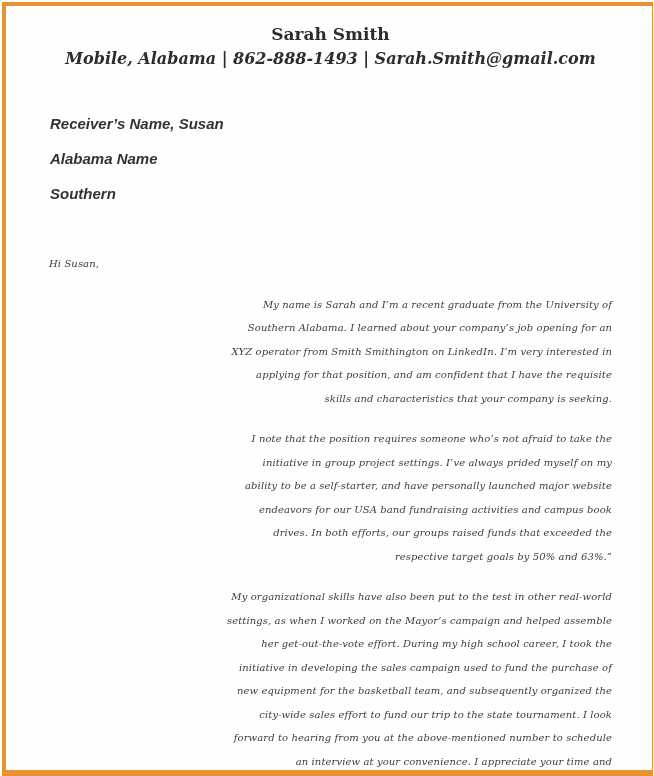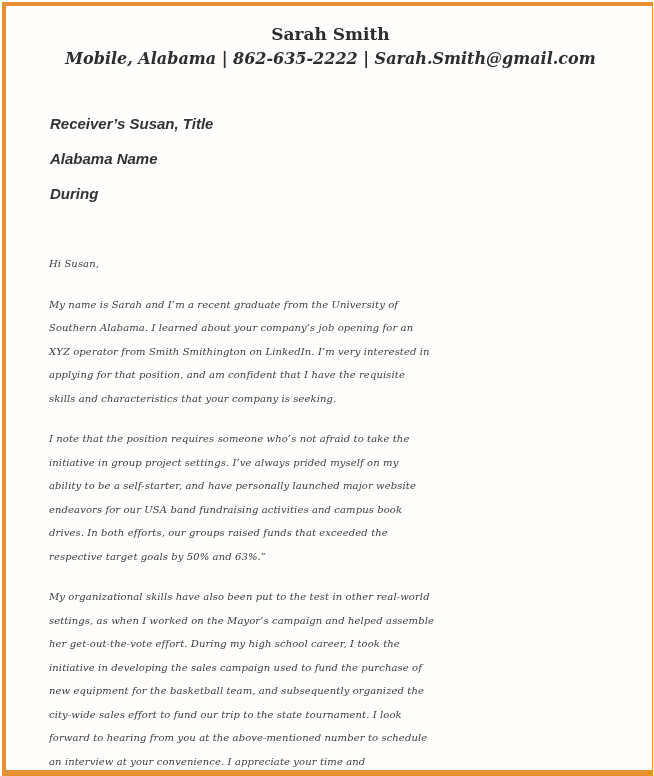--- a/index.html
+++ b/index.html
@@ -54,39 +54,40 @@
     line-height: 23.5px;
     color: #3c3c3c;
     letter-spacing: 0.1px;
   }
   .salutation {
     margin-top: 32px;
   }
   .paragraph {
     margin-top: 15px;
     white-space: pre-line;
+    text-align: right;
   }
   .paragraph + .paragraph {
   }
 </style>
 </head>
 <body>
 
 <div class="page">
   <div class="content">
 
     <div class="header">
       <div class="name">Sarah Smith</div>
-      <div class="contact">Mobile, Alabama | 862-635-2222 | Sarah.Smith@gmail.com</div>
+      <div class="contact">Mobile, Alabama | 862-888-1493 | Sarah.Smith@gmail.com</div>
     </div>
 
     <div class="recipient">
-      <div class="r-line">Receiver’s Susan, Title</div>
+      <div class="r-line">Receiver’s Name, Susan</div>
       <div class="r-line">Alabama Name</div>
-      <div class="r-line">During</div>
+      <div class="r-line">Southern</div>
     </div>
 
     <div class="body-text salutation">Hi Susan,</div>
 
     <div class="body-text paragraph">My name is Sarah and I’m a recent graduate from the University of
 Southern Alabama. I learned about your company’s job opening for an
 XYZ operator from Smith Smithington on LinkedIn. I’m very interested in
 applying for that position, and am confident that I have the requisite
 skills and characteristics that your company is seeking.</div>
 

